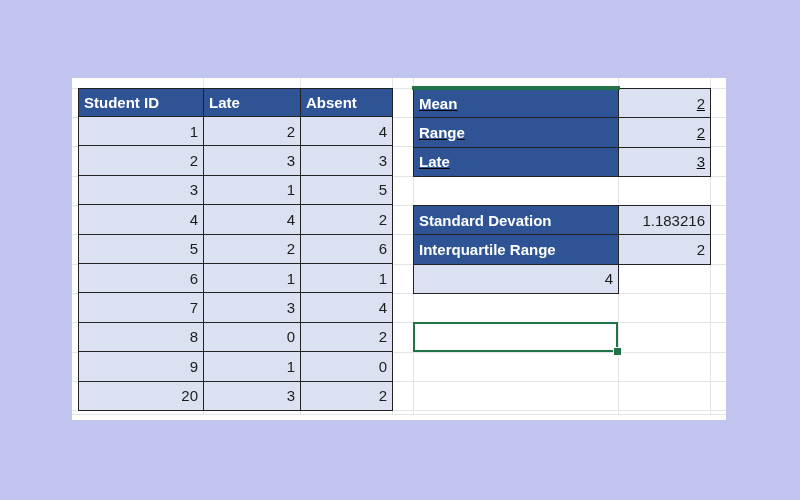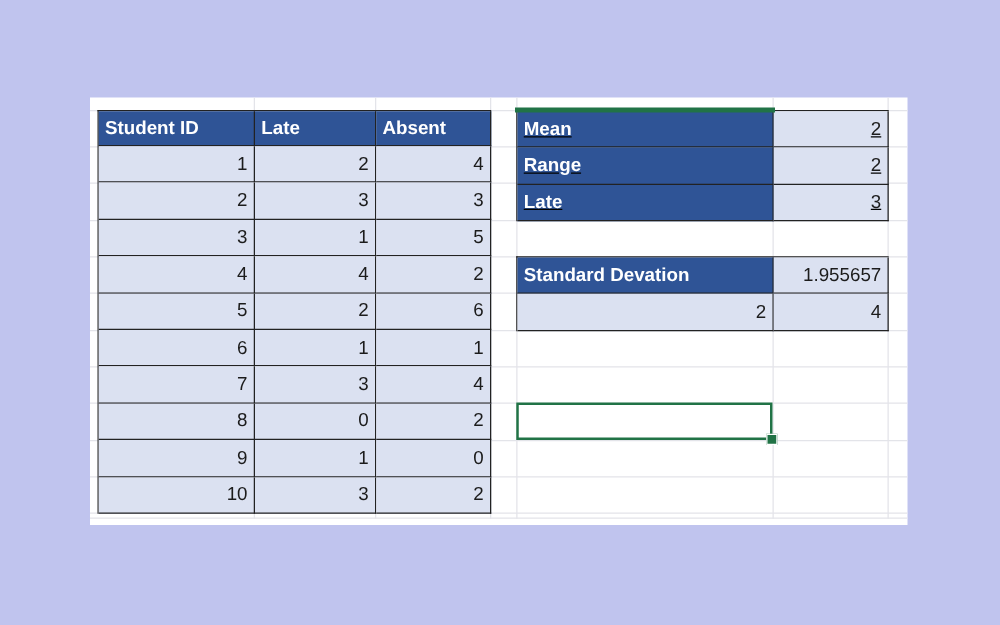--- a/index.html
+++ b/index.html
@@ -129,39 +129,40 @@
       <div class="cell num">1</div>
       <div class="cell num">7</div>
       <div class="cell num">3</div>
       <div class="cell num">4</div>
       <div class="cell num">8</div>
       <div class="cell num">0</div>
       <div class="cell num">2</div>
       <div class="cell num">9</div>
       <div class="cell num">1</div>
       <div class="cell num">0</div>
-      <div class="cell num">10</div>
+      <div class="cell num">20</div>
       <div class="cell num">3</div>
       <div class="cell num">2</div>
     </div>
 
   <div class="green-line"></div>
 
   <div class="tbl" id="stats-top">
     <div class="cell hdr">Mean</div>
     <div class="cell num">2</div>
     <div class="cell hdr">Range</div>
     <div class="cell num">2</div>
     <div class="cell hdr">Late</div>
     <div class="cell num">3</div>
   </div>
 
   <div class="tbl" id="stats-bottom">
     <div class="cell hdr">Standard Devation</div>
-    <div class="cell num">1.955657</div>
+    <div class="cell num">1.183216</div>
+    <div class="cell hdr">Interquartile Range</div>
     <div class="cell num">2</div>
     <div class="cell num">4</div>
   </div>
 
   <div class="selection">
     <div class="fill-handle"></div>
   </div>
 
 </div>
 

